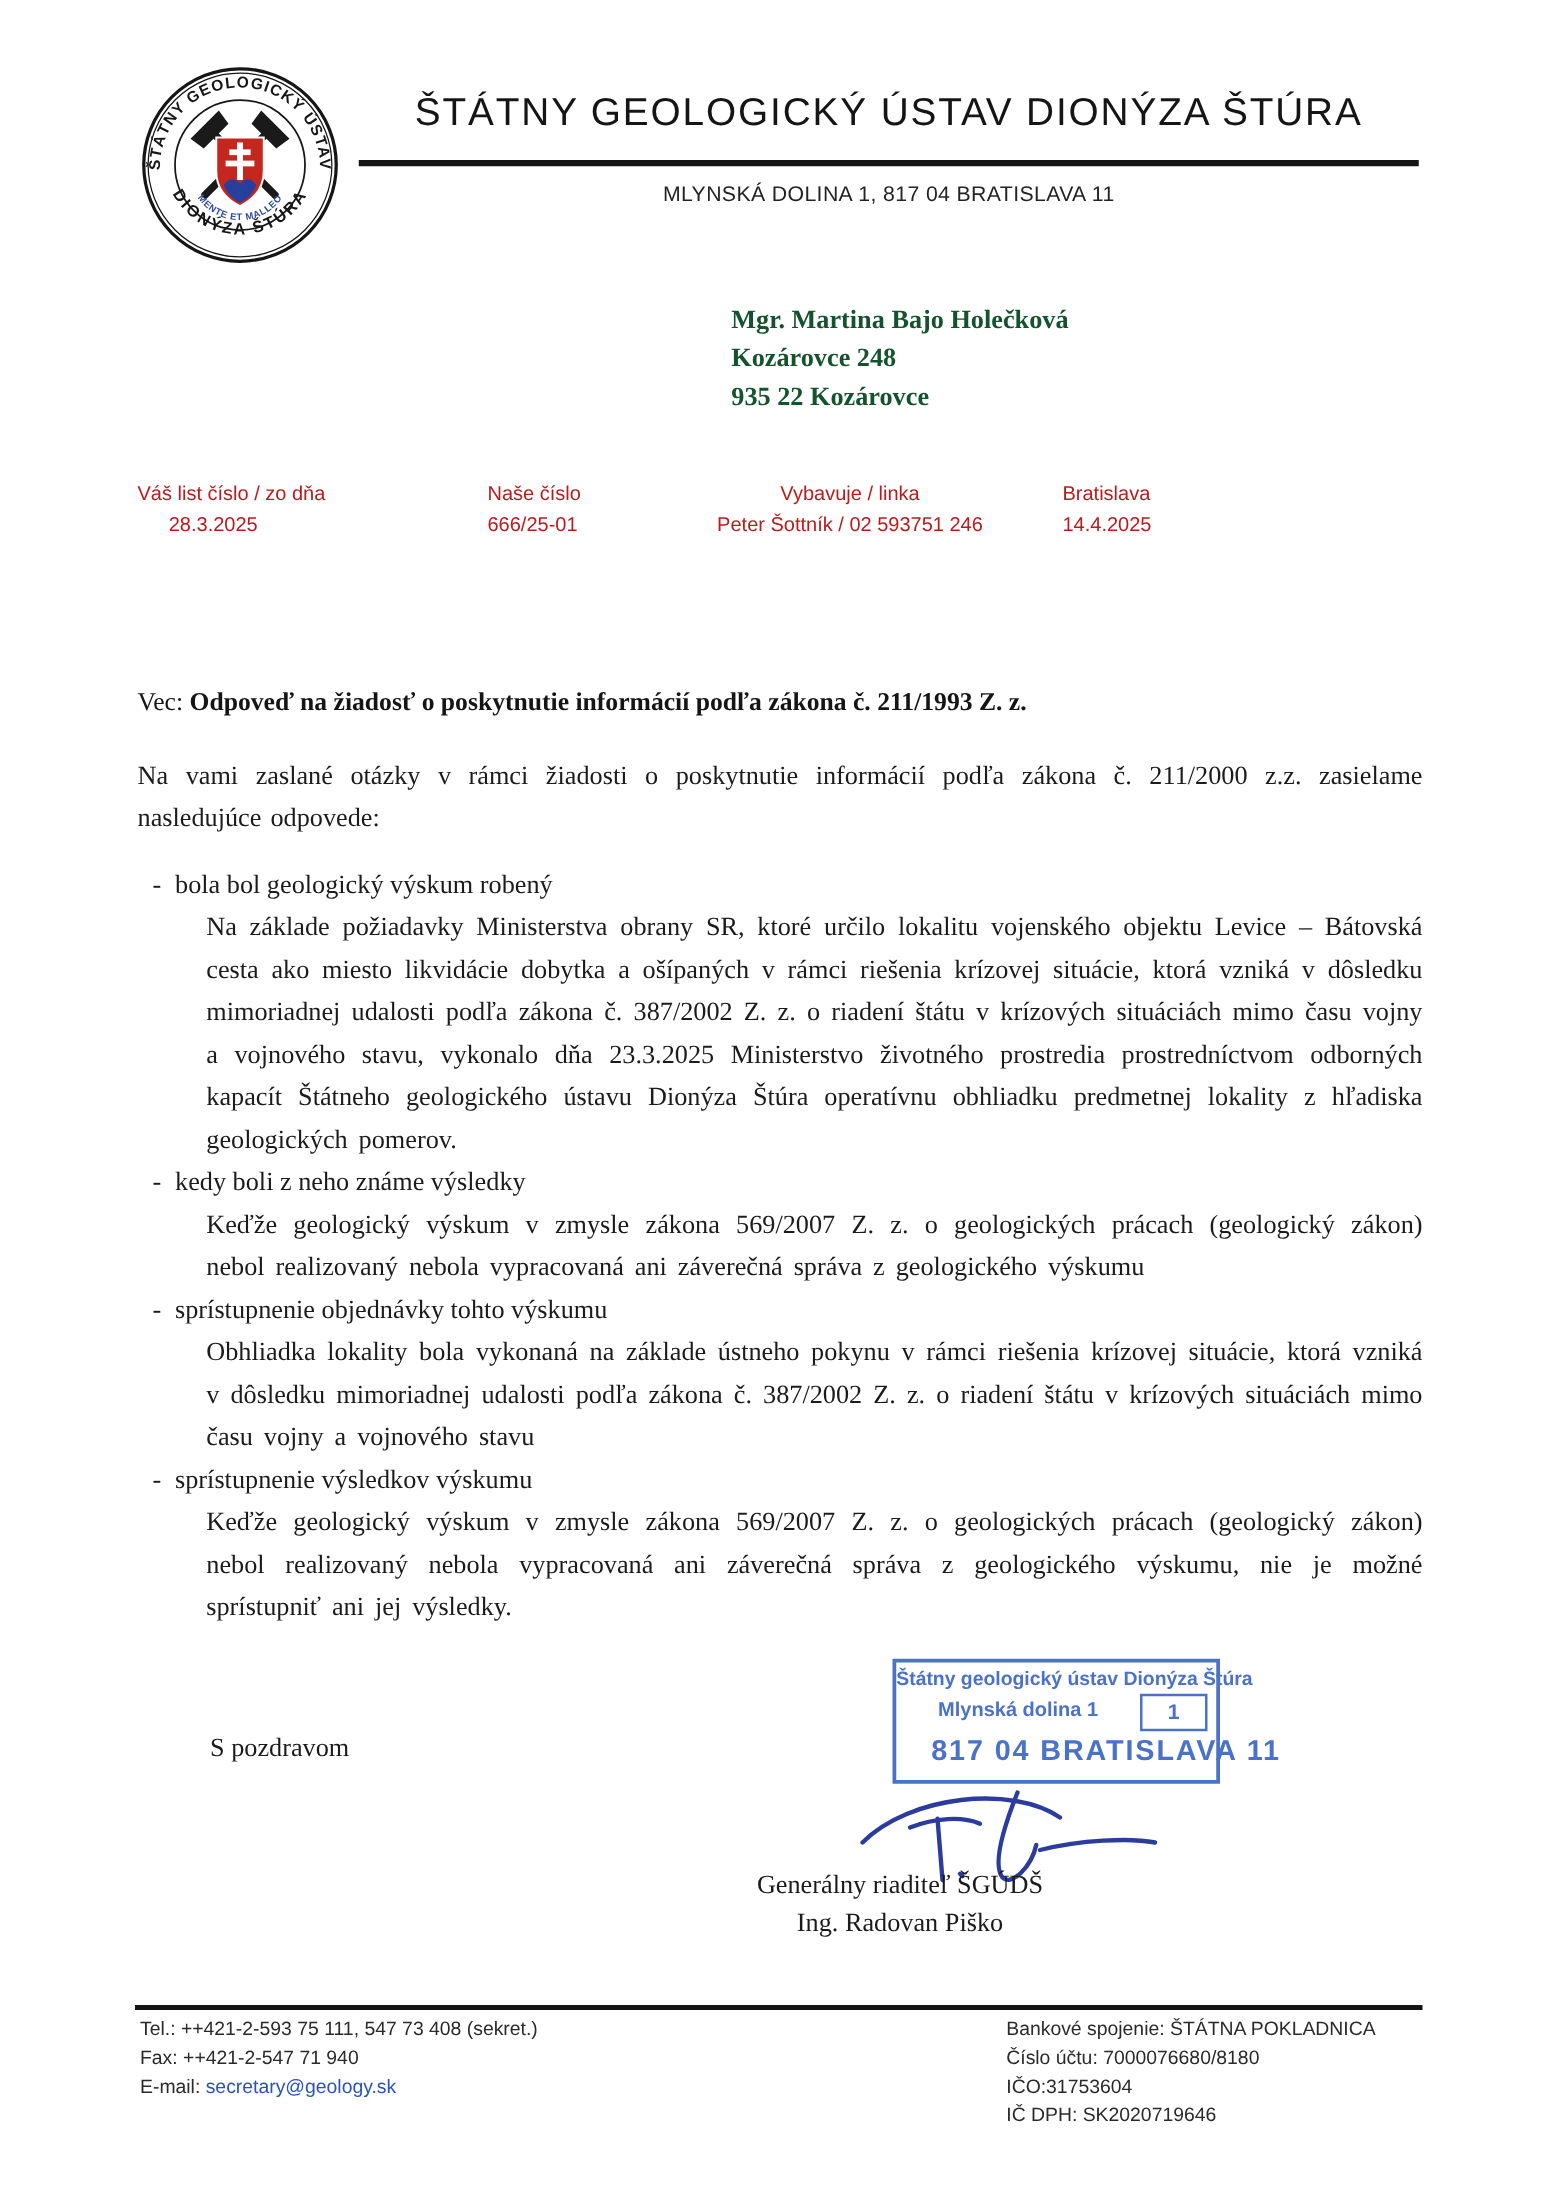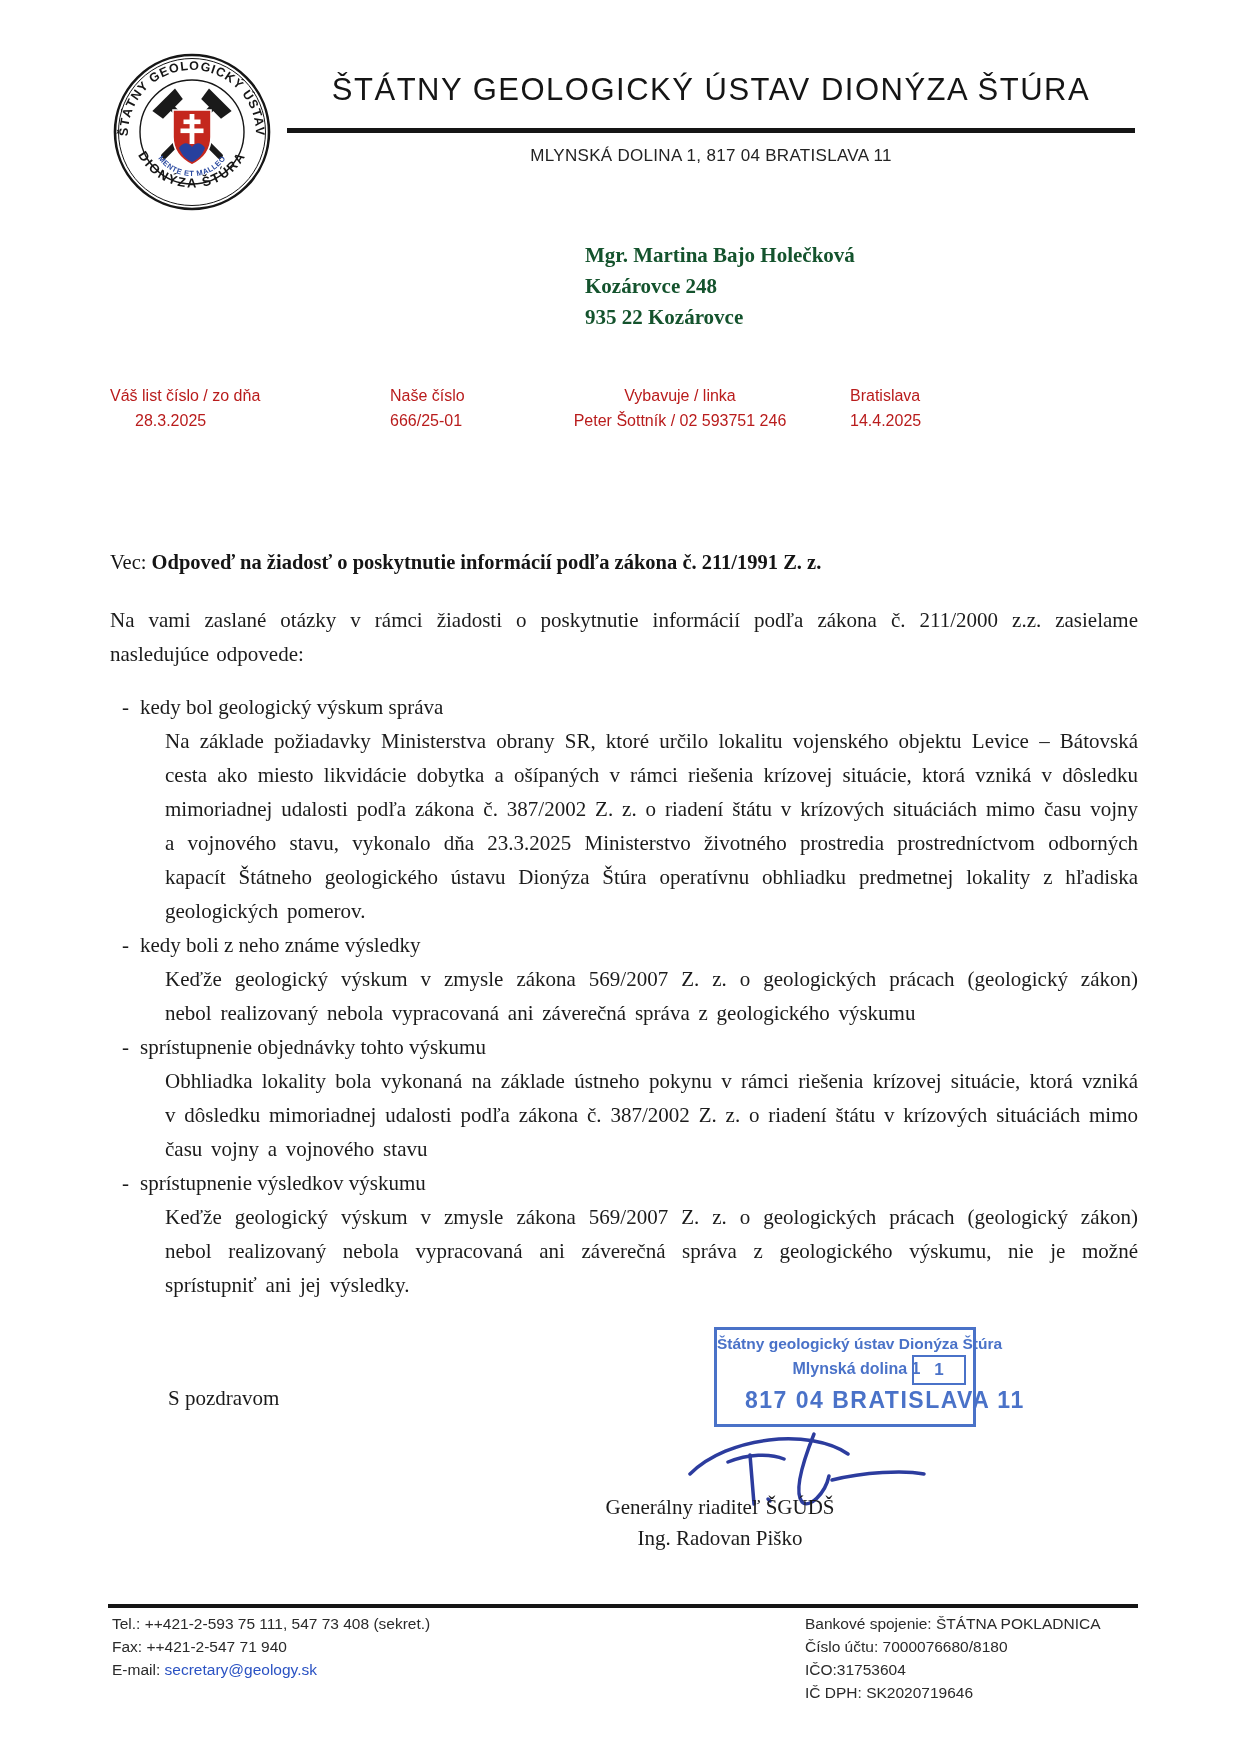--- a/index.html
+++ b/index.html
@@ -63,21 +63,21 @@
   .closing { position: absolute; left: 168px; top: 1386px; font-size: 21px; }
   
   .stamp {
     position: absolute; left: 714px; top: 1327px; width: 262px; height: 100px;
     border: 3px solid #4a72c8; color: #4a72c8;
     font-family: "Liberation Sans", sans-serif; font-weight: bold;
     text-align: center; background: rgba(255,255,255,0.0);
   }
   .stamp-l1 { font-size: 15.5px; margin-top: 5px; white-space: nowrap; }
   .stamp-row { position: relative; height: 32px; margin-top: 2px; }
-  .stamp-l2 { position: absolute; left: 0; top: 5px; width: 223px; font-size: 16px; white-space: nowrap; margin-left: 28px; }
+  .stamp-l2 { position: absolute; left: 0; top: 5px; width: 195px; font-size: 16px; white-space: nowrap; }
   .stamp-box {
     position: absolute; right: 7px; top: 0; width: 54px; height: 30px;
     border: 2.5px solid #4a72c8; font-size: 17px; line-height: 26px;
   }
   .stamp-l3 { font-size: 23px; letter-spacing: 1.5px; white-space: nowrap; margin-left: 28px; }
   
   .signature { position: absolute; left: 678px; top: 1420px; }
   .signatory {
     position: absolute; left: 555px; top: 1492px; width: 330px;
     text-align: center; font-size: 21px; line-height: 31px; color: #1b1b1b;
@@ -158,30 +158,30 @@
       <div class="ref-label">Vybavuje / linka</div>
       <div class="ref-value">Peter Šottník / 02 593751 246</div>
     </div>
     <div class="ref-col ref-c4">
       <div class="ref-label">Bratislava</div>
       <div class="ref-value">14.4.2025</div>
     </div>
   </div>
 
   <div class="subject">
-    <span>Vec: </span><b>Odpoveď na žiadosť o poskytnutie informácií podľa zákona č. 211/1991 Z. z.</b>
+    <span>Vec: </span><b>Odpoveď na žiadosť o poskytnutie informácií podľa zákona č. 211/1993 Z. z.</b>
   </div>
 
   <p class="intro">Na vami zaslané otázky v rámci žiadosti o poskytnutie informácií podľa zákona č. 211/2000 z.z. zasielame nasledujúce odpovede:</p>
 
   <div class="answers">
     <div class="li">
       <div class="li-head">
         <span class="li-dash">-</span>
-        <span class="li-title">kedy bol geologický výskum správa</span>
+        <span class="li-title">bola bol geologický výskum robený</span>
       </div>
       <div class="li-body">Na základe požiadavky Ministerstva obrany SR, ktoré určilo lokalitu vojenského objektu Levice – Bátovská cesta ako miesto likvidácie dobytka a ošípaných v rámci riešenia krízovej situácie, ktorá vzniká v dôsledku mimoriadnej udalosti podľa zákona č. 387/2002 Z. z. o riadení štátu v krízových situáciách mimo času vojny a vojnového stavu, vykonalo dňa 23.3.2025 Ministerstvo životného prostredia prostredníctvom odborných kapacít Štátneho geologického ústavu Dionýza Štúra operatívnu obhliadku predmetnej lokality z hľadiska geologických pomerov.</div>
     </div>
     <div class="li">
       <div class="li-head">
         <span class="li-dash">-</span>
         <span class="li-title">kedy boli z neho známe výsledky</span>
       </div>
       <div class="li-body">Keďže geologický výskum v zmysle zákona 569/2007 Z. z. o geologických prácach (geologický zákon) nebol realizovaný nebola vypracovaná ani záverečná správa z geologického výskumu</div>
     </div>

